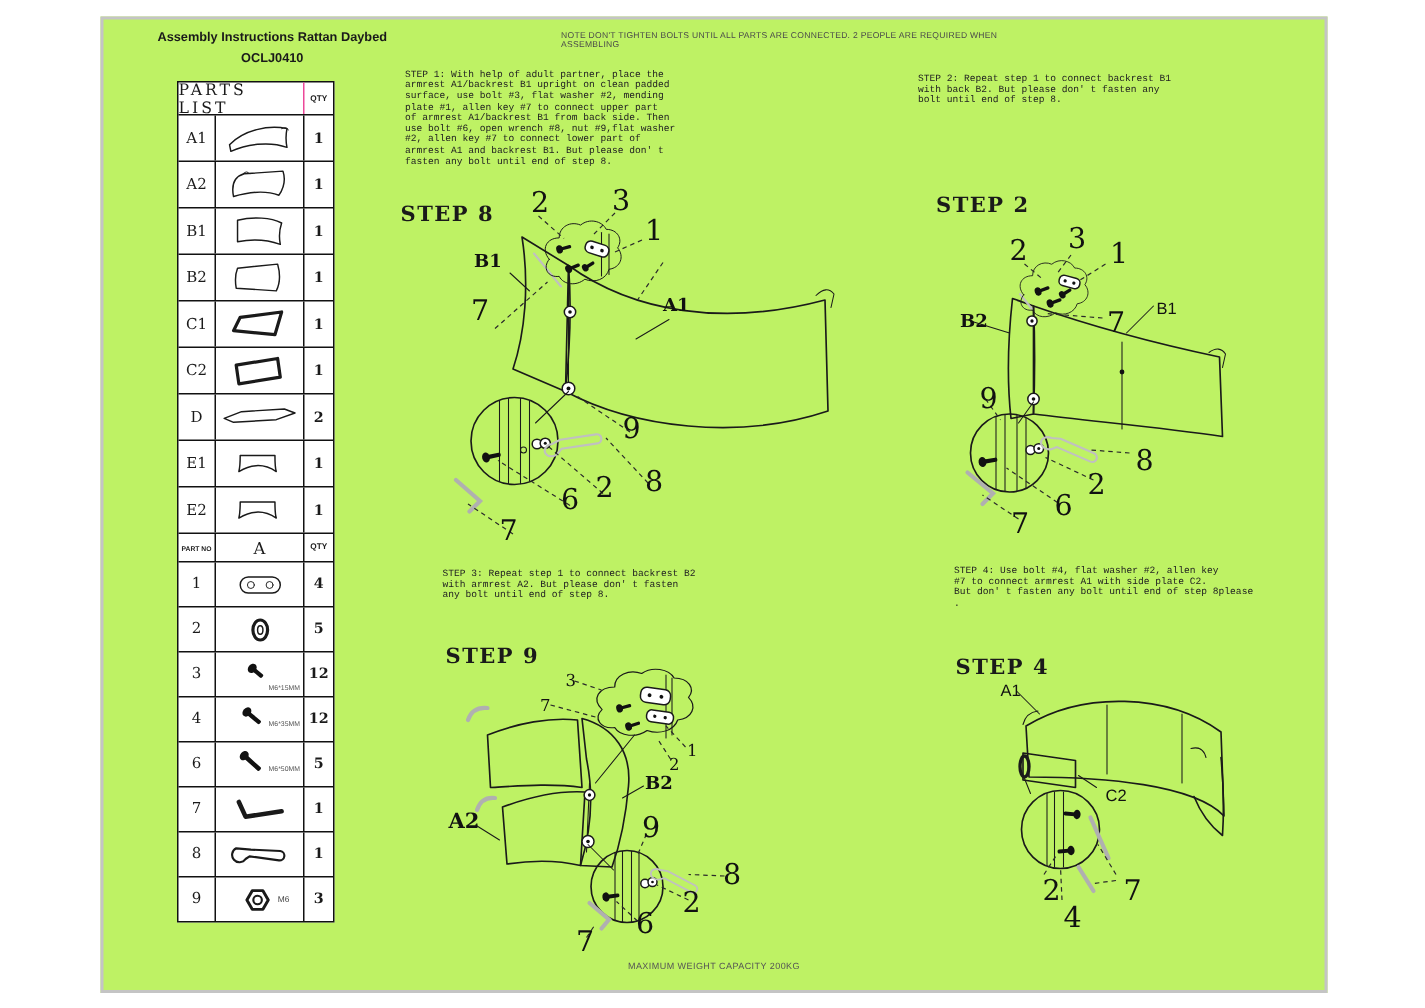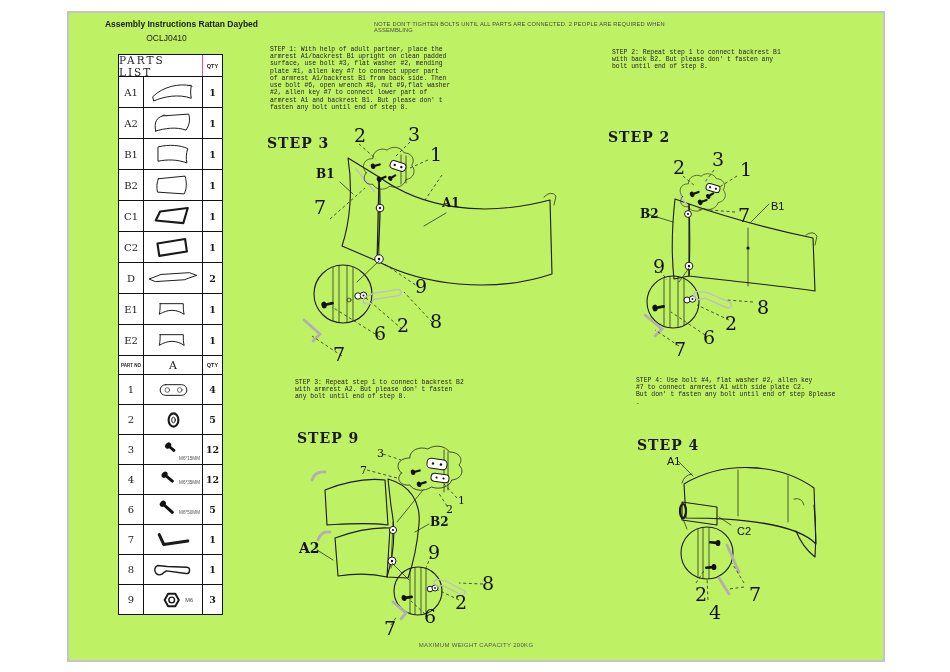--- a/index.html
+++ b/index.html
@@ -4,22 +4,22 @@
 <style>
   html,body{margin:0;padding:0;background:#fff;}
   body{width:950px;height:672px;position:relative;overflow:hidden;
        font-family:"Liberation Sans",sans-serif;color:#1a1a1a;}
   .page{position:absolute;left:67px;top:11px;width:814px;height:647px;
         border:2px solid #c4c4c4;background:#bef264;}
 
   
   .hd-title{position:absolute;left:25px;top:6px;width:175px;text-align:center;
             font-weight:bold;font-size:8.5px;line-height:10px;}
-  .hd-model{position:absolute;left:10px;top:20px;width:175px;text-align:center;
-            font-weight:normal;font-size:8.5px;}
+  .hd-model{position:absolute;left:25px;top:20px;width:175px;text-align:center;
+            font-weight:bold;font-size:8.5px;}
   .hd-note{position:absolute;left:305px;top:8px;width:320px;font-size:5.7px;
            color:#4a4a4a;letter-spacing:.2px;}
 
   
   .ptable{position:absolute;left:49px;top:41px;width:103px;border:1.2px solid #111;
           display:flex;flex-direction:column;background:#fff;}
   .prow{display:flex;border-top:1px solid #111;align-items:stretch;}
   .prow:first-child{border-top:none;}
   .h-head{height:21px;} .h-part{height:30px;} .h-sub{height:18px;} .h-hw{height:29px;}
   .pcell{position:relative;display:flex;align-items:center;justify-content:center;}
@@ -269,21 +269,21 @@
 
   <div class="step-text" style="left:201px;top:33px;width:185px;">STEP 1: With help of adult partner, place the
 armrest A1/backrest B1 upright on clean padded
 surface, use bolt #3, flat washer #2, mending
 plate #1, allen key #7 to connect upper part
 of armrest A1/backrest B1 from back side. Then
 use bolt #6, open wrench #8, nut #9,flat washer
  #2, allen key #7 to connect lower part of
 armrest A1 and backrest B1. But please don' t
 fasten any bolt until end of step 8.</div>
-  <div class="step-title" style="left:198px;top:122px;">STEP 3</div>
+  <div class="step-title" style="left:198px;top:122px;">STEP 8</div>
 
   <svg class="diagram" style="left:183px;top:111px;" width="310" height="250" viewBox="0 0 310 250">
     <defs>
         <clipPath id="s1c">
           <circle cx="91" cy="170" r="29"></circle>
         </clipPath>
       </defs>
 
     <path class="ln" d="M96,34 C101,66 98,98 90,122 L125,137 C128,108 129,78 127,53 Z"></path>
     <path class="gline" d="M104,45 L122,67"></path>
@@ -361,21 +361,21 @@
   <span class="co co-b" style="left:373px;top:184px;">A1</span>
   <span class="co" style="left:346px;top:264px;">9</span>
   <span class="co" style="left:361px;top:299px;">8</span>
   <span class="co" style="left:328px;top:303px;">2</span>
   <span class="co" style="left:305px;top:311px;">6</span>
   <span class="co" style="left:264px;top:332px;">7</span>
 
   <div class="step-text" style="left:543px;top:36px;width:200px;">STEP 2: Repeat step 1 to connect backrest B1
 with back B2. But please don' t fasten any
 bolt until end of step 8.</div>
-  <div class="step-title" style="left:539px;top:116px;">STEP 2</div>
+  <div class="step-title" style="left:555px;top:116px;">STEP 2</div>
 
   <svg class="diagram" style="left:548px;top:129px;" width="255" height="225" viewBox="0 0 255 225">
     <defs>
         <clipPath id="s2c">
           <circle cx="56" cy="160" r="26"></circle>
         </clipPath>
       </defs>
     <path class="ln" d="M58,57 C55,84 54,110 57,137 L72,134 C73,109 73,85 72,62 Z"></path>
     <path class="gline" d="M63,54 L71,64"></path>
     <path class="ln" d="M72,62 C112,76 158,88 196,96 L198,149 C158,143 112,139 72,134 Z"></path>

